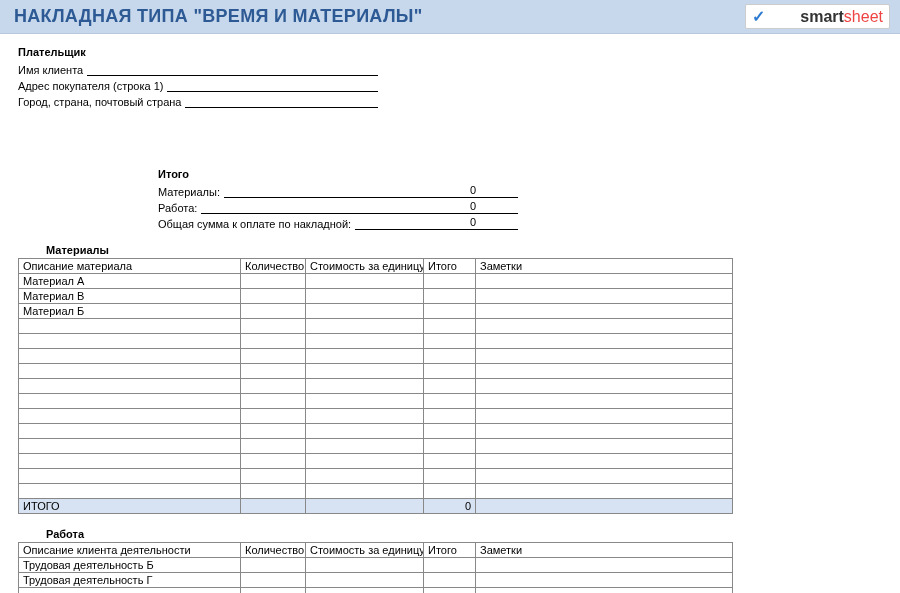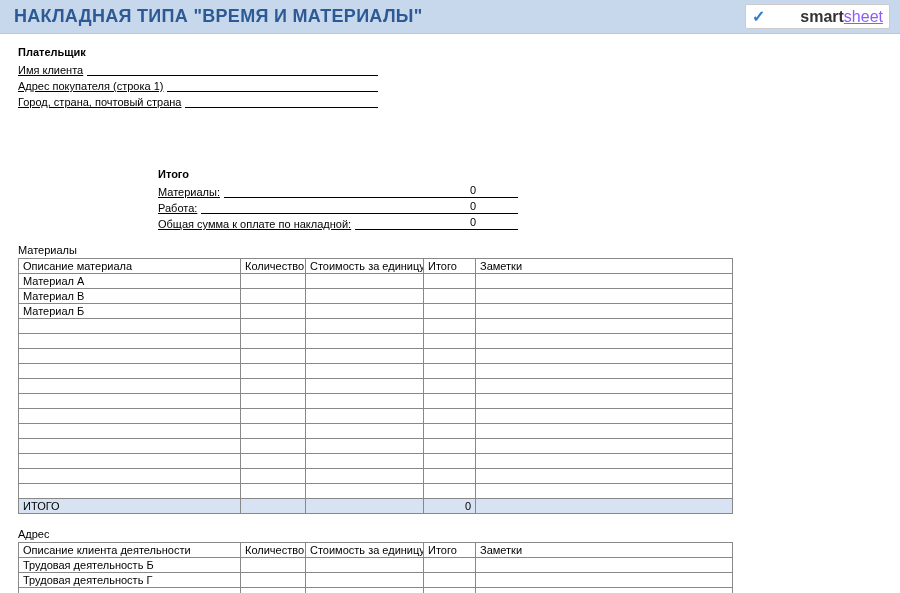--- a/index.html
+++ b/index.html
@@ -34,49 +34,49 @@
     background:#fff;
     padding:2px 6px;
     border:1px solid #ccc;
     border-radius:2px;
   }
   .brand .check {
     color: #2d7bd0;
     font-weight: bold;
   }
   .brand .bold { font-weight: bold; color:#333;margin-left:31px; }
-  .brand .light { color:#8b5cf6;text-decoration:underline; }
+  .brand .light { color:#ef4444; }
   .content { padding: 12px 14px 0 18px; }
   .top-info {
     display: flex;
     gap: 60px;
     margin-bottom: 14px;
     flex-direction: column;
   }
   .payer { width: 360px; }
   .summary { margin-left: 140px; width: 360px; }
   .section-heading { font-weight: bold; margin-bottom: 2px; }
   .info-row {
     display: flex;
     align-items: flex-end;
     height: 16px;
   }
-  .info-label { flex: 0 0 auto; padding-right: 4px; text-decoration: underline; }
+  .info-label { flex: 0 0 auto; padding-right: 4px; }
   .underline {
     flex: 1;
     border-bottom: 1px solid #000;
     height: 14px;
   }
   .sum-value {
     width: 90px;
     border-bottom: 1px solid #000;
     text-align: center;
     height: 14px;
   }
-  .sub-label { font-weight: normal; margin-bottom: 2px; }
+  .sub-label { font-weight: bold; margin-bottom: 2px; margin-left: 28px; }
   table {
     border-collapse: collapse;
     width: 715px;
     table-layout: fixed;
   }
   th, td {
     border: 1px solid #888;
     padding: 1px 4px;
     height: 15px;
     font-size: 11px;
@@ -278,21 +278,21 @@
         <td></td>
         <td></td>
         <td class="t-val">0</td>
         <td></td>
       </tr>
     </tbody>
   </table>
 
   <div class="block-gap"></div>
 
-  <div class="sub-label">Адрес</div>
+  <div class="sub-label">Работа</div>
   <table>
     <colgroup>
       <col class="col-desc">
         <col class="col-qty">
         <col class="col-cost">
         <col class="col-total">
         <col class="col-notes">
     </colgroup>
     <thead>
         <tr id="lab-head">

